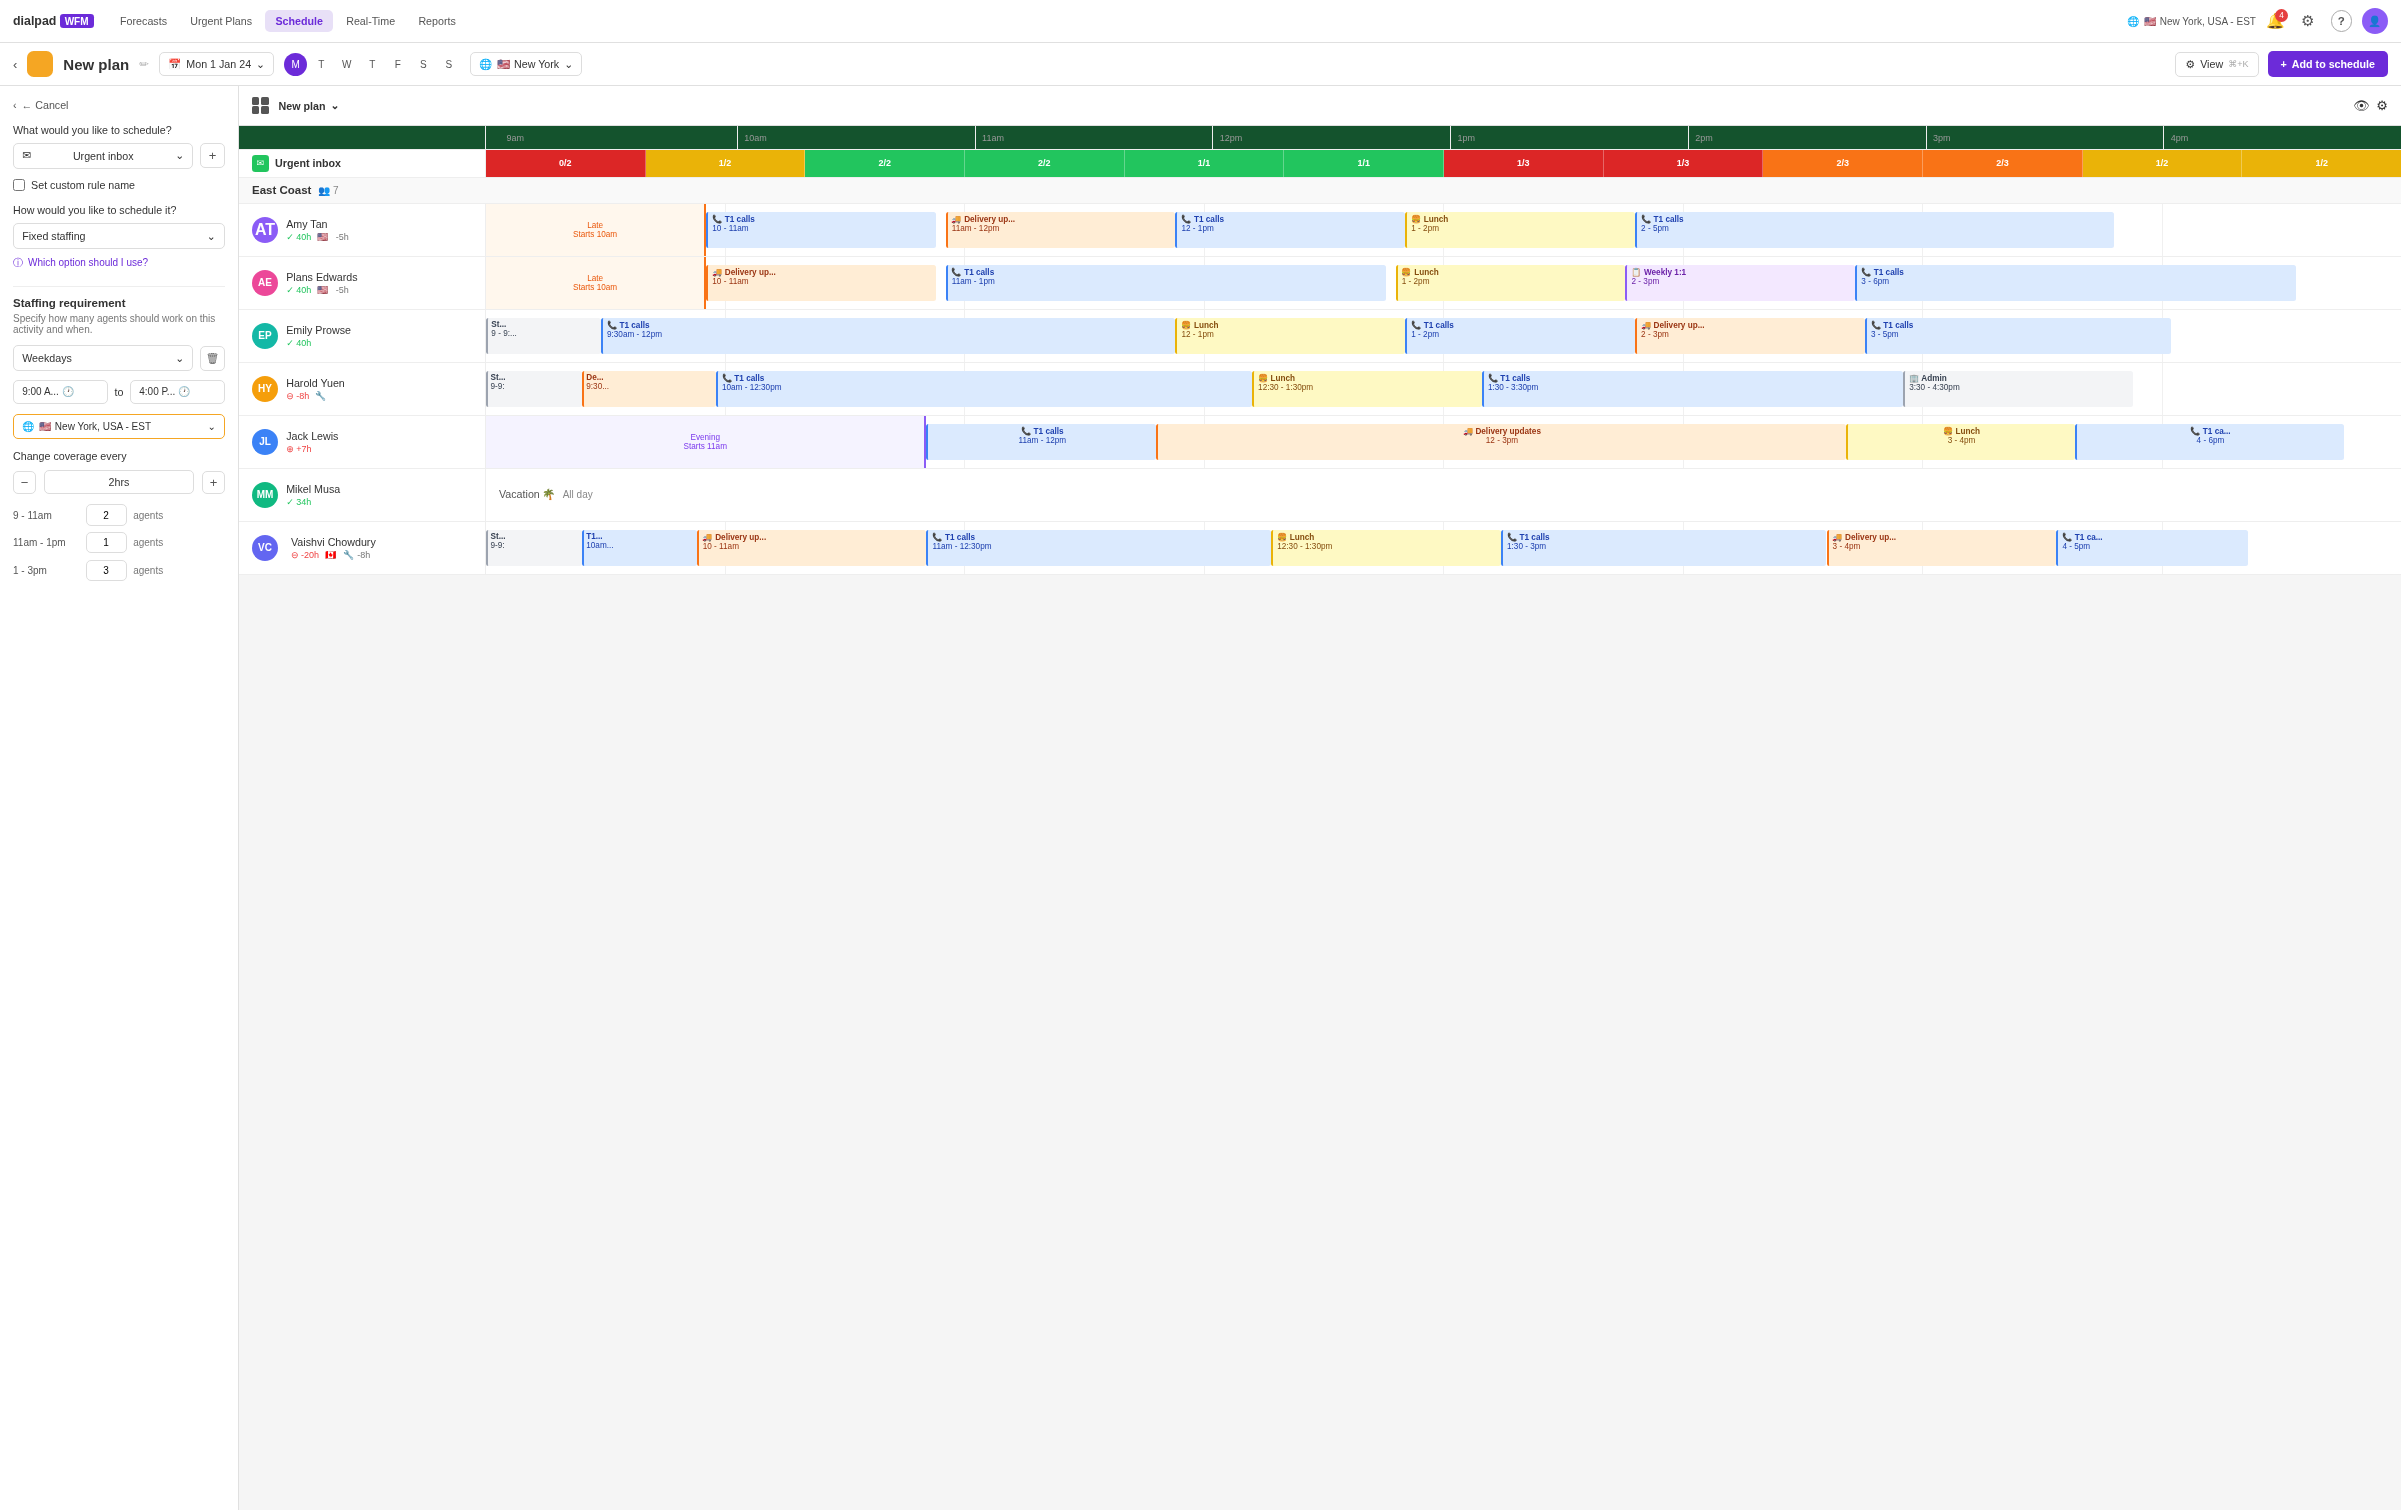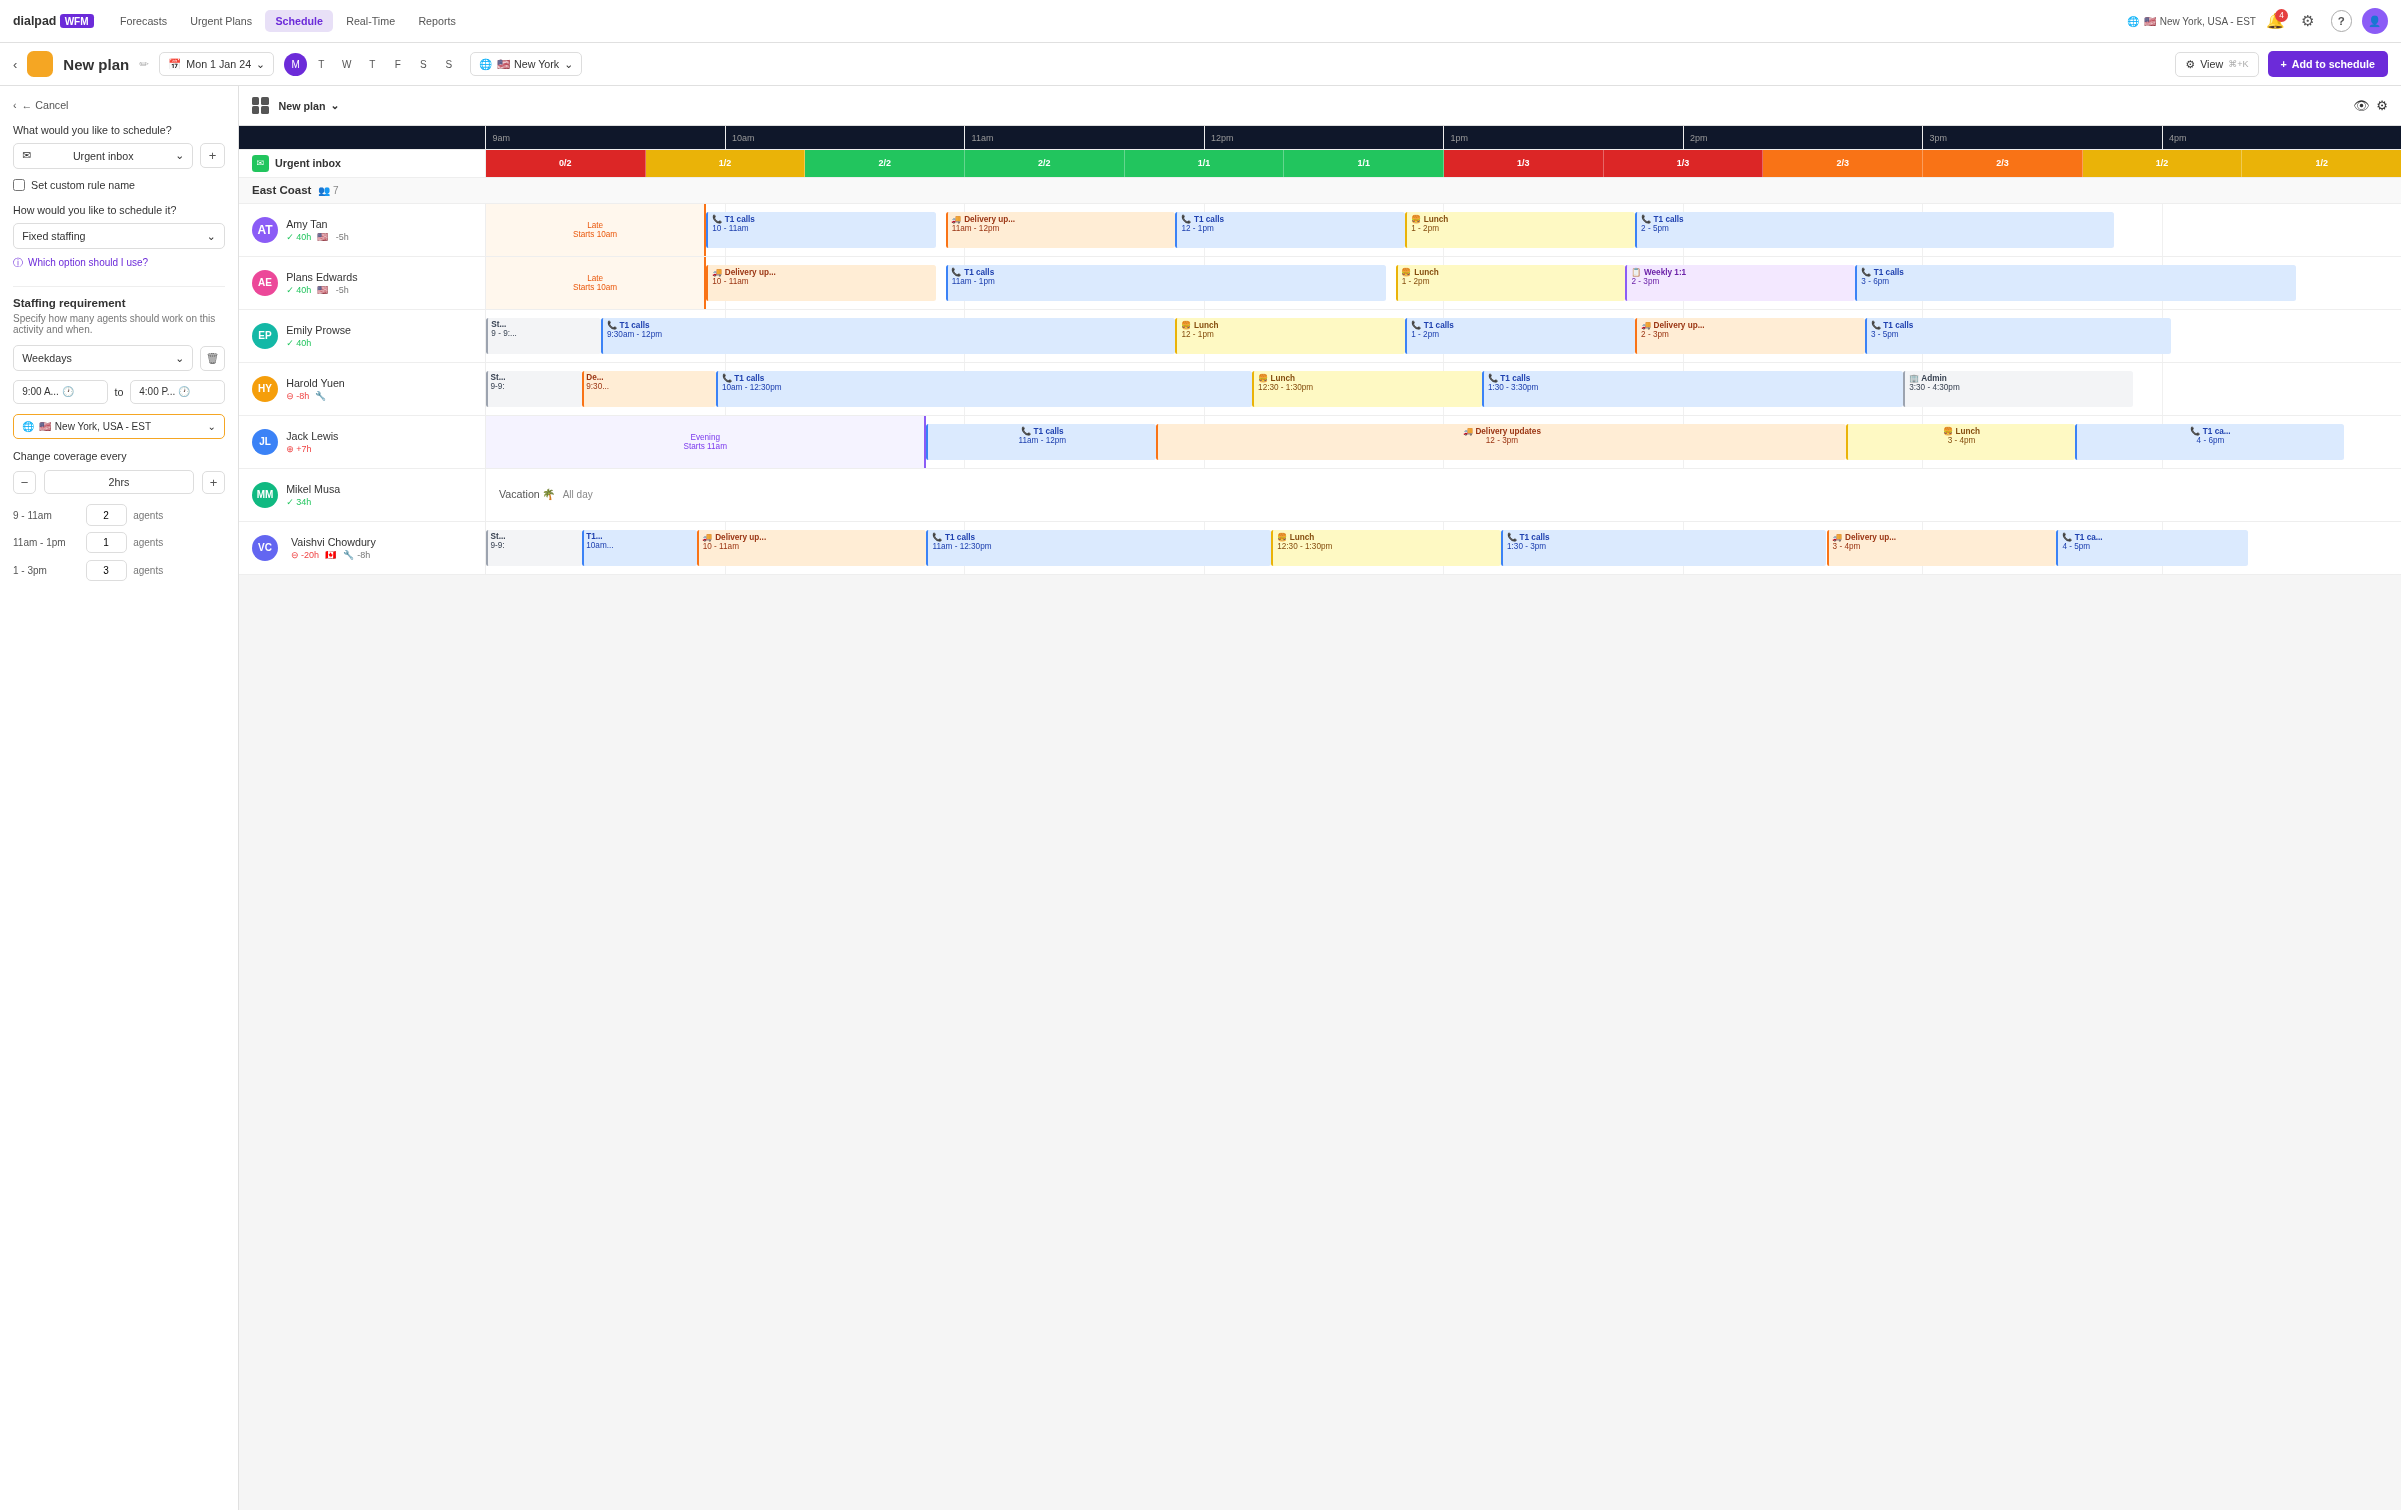--- a/index.html
+++ b/index.html
@@ -237,21 +237,21 @@
       </div>
       <div class="schedule-tools">
         <span style="font-size:13px;cursor:pointer;">👁</span>
         <span style="font-size:13px;cursor:pointer;">⚙</span>
       </div>
     </div>
 
     <div class="scrollable-schedule">
       <div style="min-width:990px;">
 
-        <div style="display:flex; background:#0f172a; border-bottom:0.8px solid #eee; position:sticky; top:0; z-index:10;">
+        <div style="display:flex; background:#14532d; border-bottom:0.8px solid #eee; position:sticky; top:0; z-index:10;gap:14px;">
           <div style="width:247px; flex-shrink:0; padding:6.6px 13px; font-size:9px; color:#999; border-right:0.8px solid #eee;"></div>
           <div style="flex:1; display:flex;">
             <div style="flex:1; padding:6.6px; font-size:9px; color:#999; border-right:0.8px solid #eee;">9am</div>
             <div style="flex:1; padding:6.6px; font-size:9px; color:#999; border-right:0.8px solid #eee;">10am</div>
             <div style="flex:1; padding:6.6px; font-size:9px; color:#999; border-right:0.8px solid #eee;">11am</div>
             <div style="flex:1; padding:6.6px; font-size:9px; color:#999; border-right:0.8px solid #eee;">12pm</div>
             <div style="flex:1; padding:6.6px; font-size:9px; color:#999; border-right:0.8px solid #eee;">1pm</div>
             <div style="flex:1; padding:6.6px; font-size:9px; color:#999; border-right:0.8px solid #eee;">2pm</div>
             <div style="flex:1; padding:6.6px; font-size:9px; color:#999; border-right:0.8px solid #eee;">3pm</div>
             <div style="flex:1; padding:6.6px; font-size:9px; color:#999;">4pm</div>
@@ -280,21 +280,21 @@
         </div>
 
         <div style="display:flex;align-items:center;padding:6.6px 13px;background:#f9f9f9;border-bottom:0.8px solid #eee;">
           <span style="font-size:11.5px;font-weight:600;">East Coast</span>
           <span style="font-size:10px;color:#888;margin-left:6.6px;">👥</span>
           <span style="font-size:10px;color:#888;margin-left:2.5px;">7</span>
         </div>
 
         <div style="display:flex;align-items:stretch;border-bottom:0.8px solid #eee;min-height:53px;background:#fff;">
           <div style="width:247px;flex-shrink:0;display:flex;align-items:center;padding:6.6px 13px;gap:8.2px;border-right:0.8px solid #eee;">
-            <div style="width:26px;height:26px;border-radius:50%;background:#8b5cf6;display:flex;align-items:center;justify-content:center;font-size:12px;font-weight:600;color:#fff;flex-shrink:0;text-align:right;">AT</div>
+            <div style="width:26px;height:26px;border-radius:50%;background:#8b5cf6;display:flex;align-items:center;justify-content:center;font-size:16px;font-weight:600;color:#fff;flex-shrink:0;text-align:right;">AT</div>
             <div>
               <div style="font-size:10.7px;font-weight:500;">Amy Tan</div>
               <div style="display:flex;gap:6.6px;font-size:9px;color:#777;margin-top:1.6px;align-items:center;">
                 <span style="color:#22c55e;">✓ 40h</span>
                 <span>🇺🇸</span>
                 <span>-5h</span>
               </div>
             </div>
           </div>
           <div style="flex:1;position:relative;overflow:hidden;">

